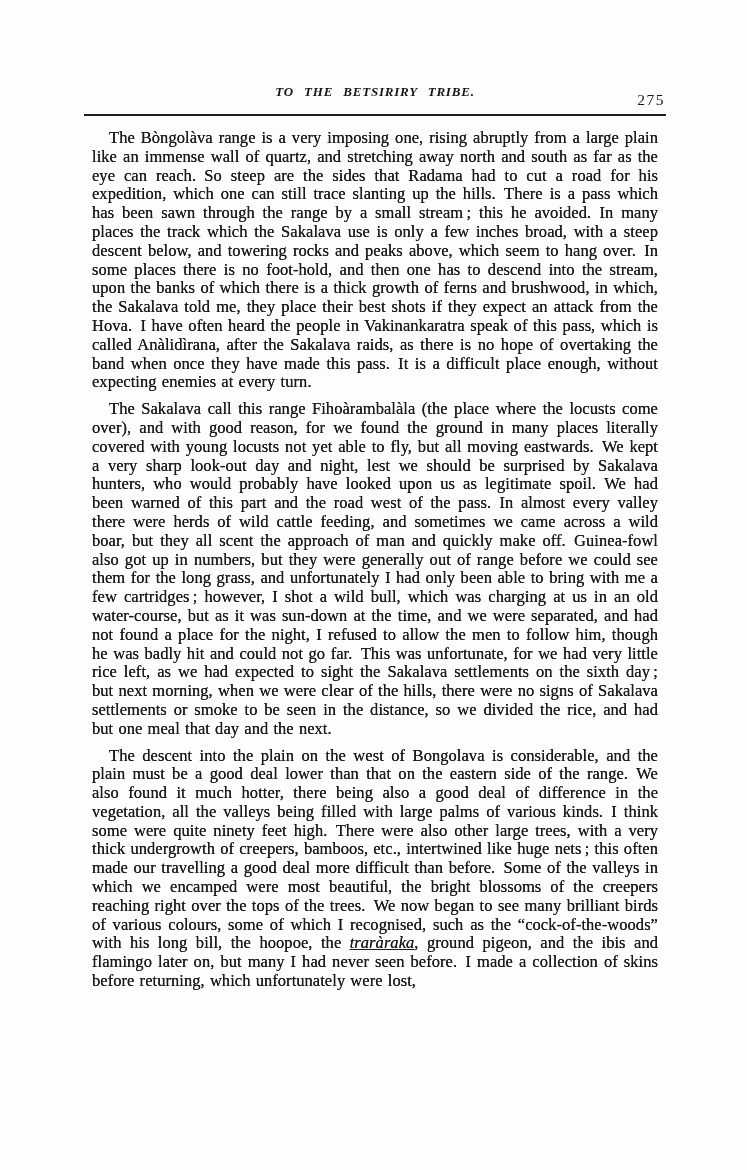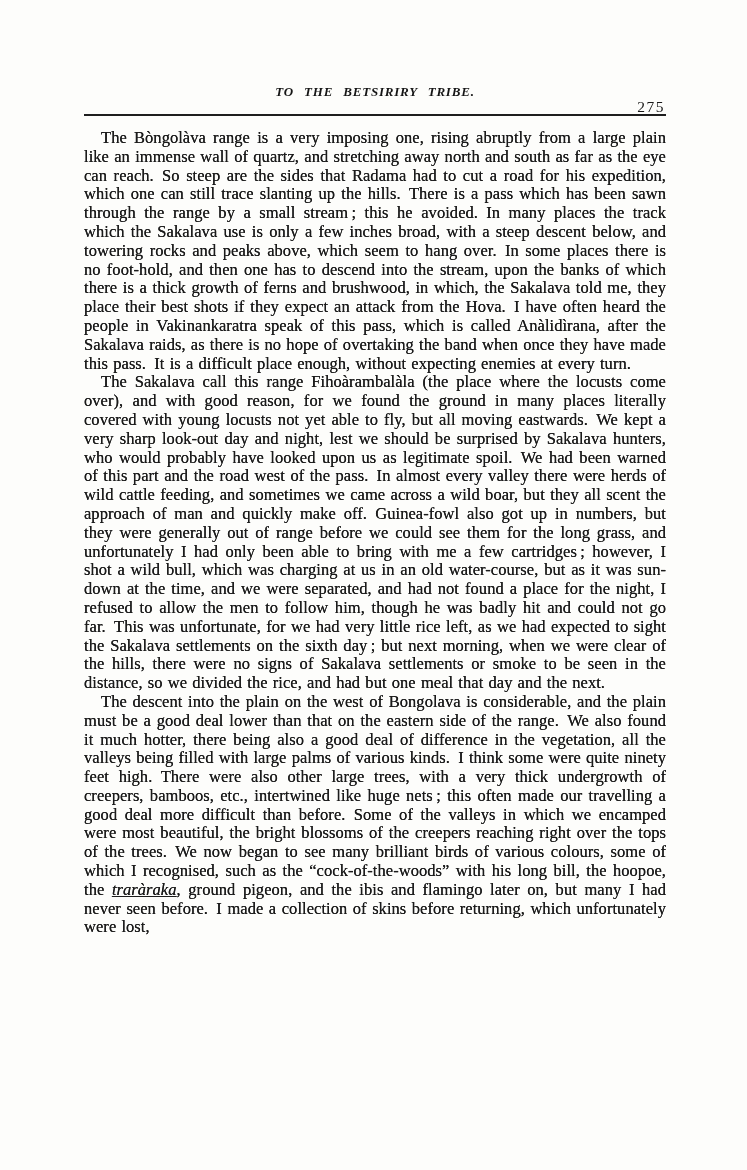--- a/index.html
+++ b/index.html
@@ -33,41 +33,41 @@
     font-weight: bold;
     font-size: 13px;
     letter-spacing: 0.8px;
     word-spacing: 6px;
     color: #151515;
     white-space: nowrap;
   }
   .page-number {
     position: absolute;
     right: 1px;
-    top: 14px;
+    top: 7px;
     font-size: 15.5px;
     letter-spacing: 1.5px;
     color: #191919;
   }
   .head-rule {
     margin-top: 6px;
     height: 0;
     border-top: 2.2px solid #1e1e1e;
   }
   .body-text {
     margin-top: 13px;
     text-align: justify;
     font-size: 16.5px;
     line-height: 18.8px;
     word-spacing: 1px;
     letter-spacing: 0.05px;
     text-shadow: 0 0 0.45px currentColor; 
   }
   .body-text p {
-    margin: 0;
+    margin: 8px;
     text-indent: 17px;
   }
   .it {
     font-style: italic;
     text-decoration: underline;
   }
 </style>
 </head>
 <body>
 

